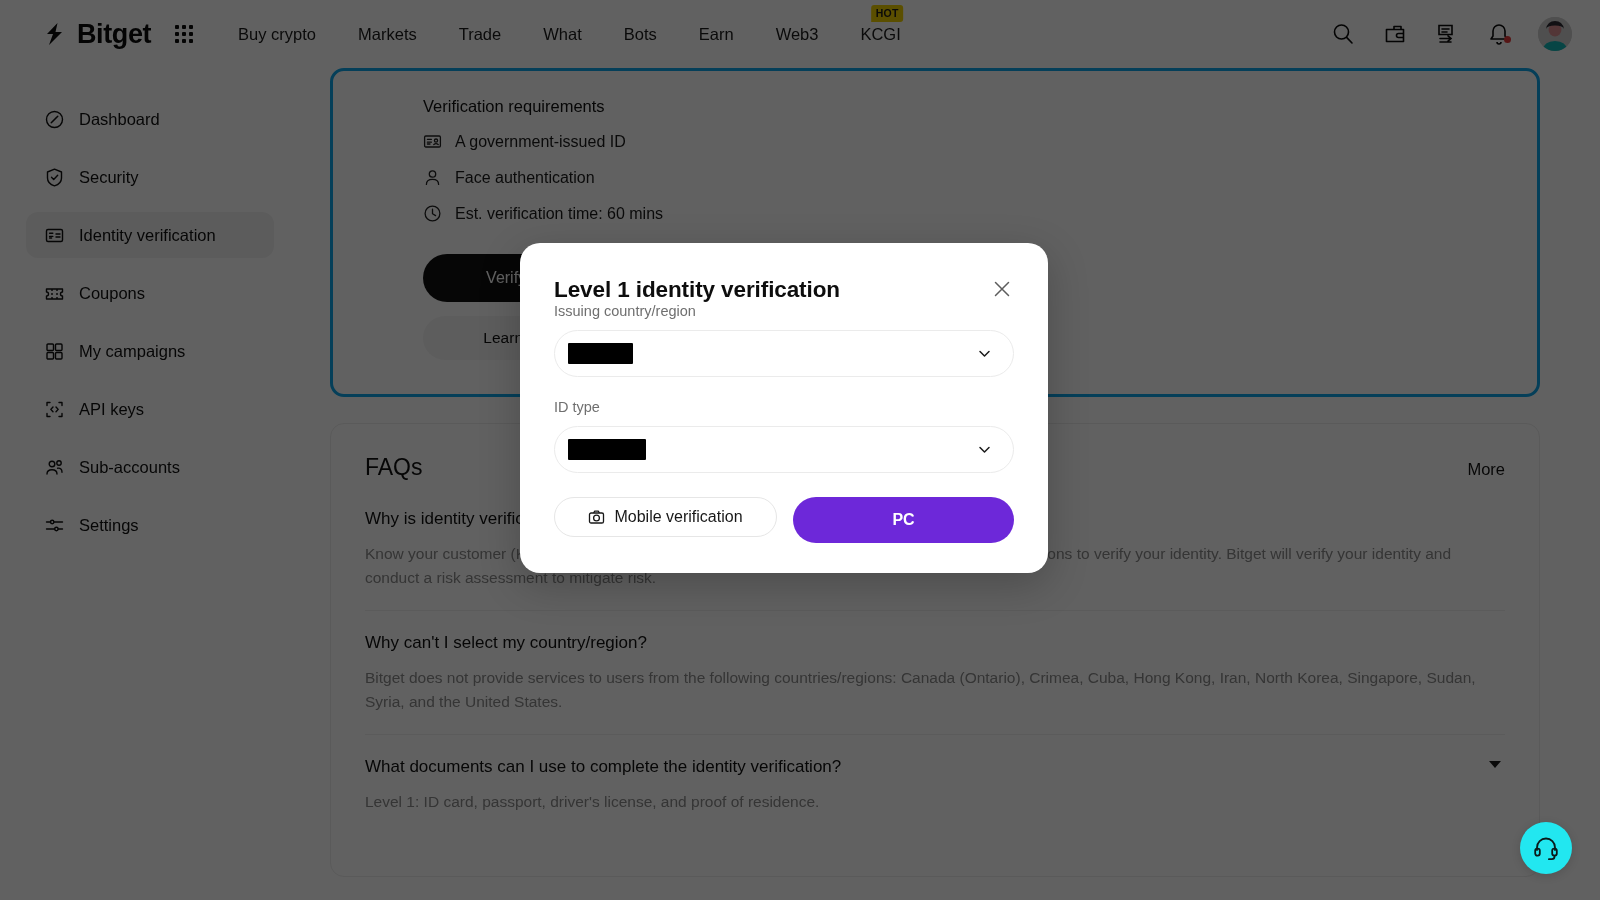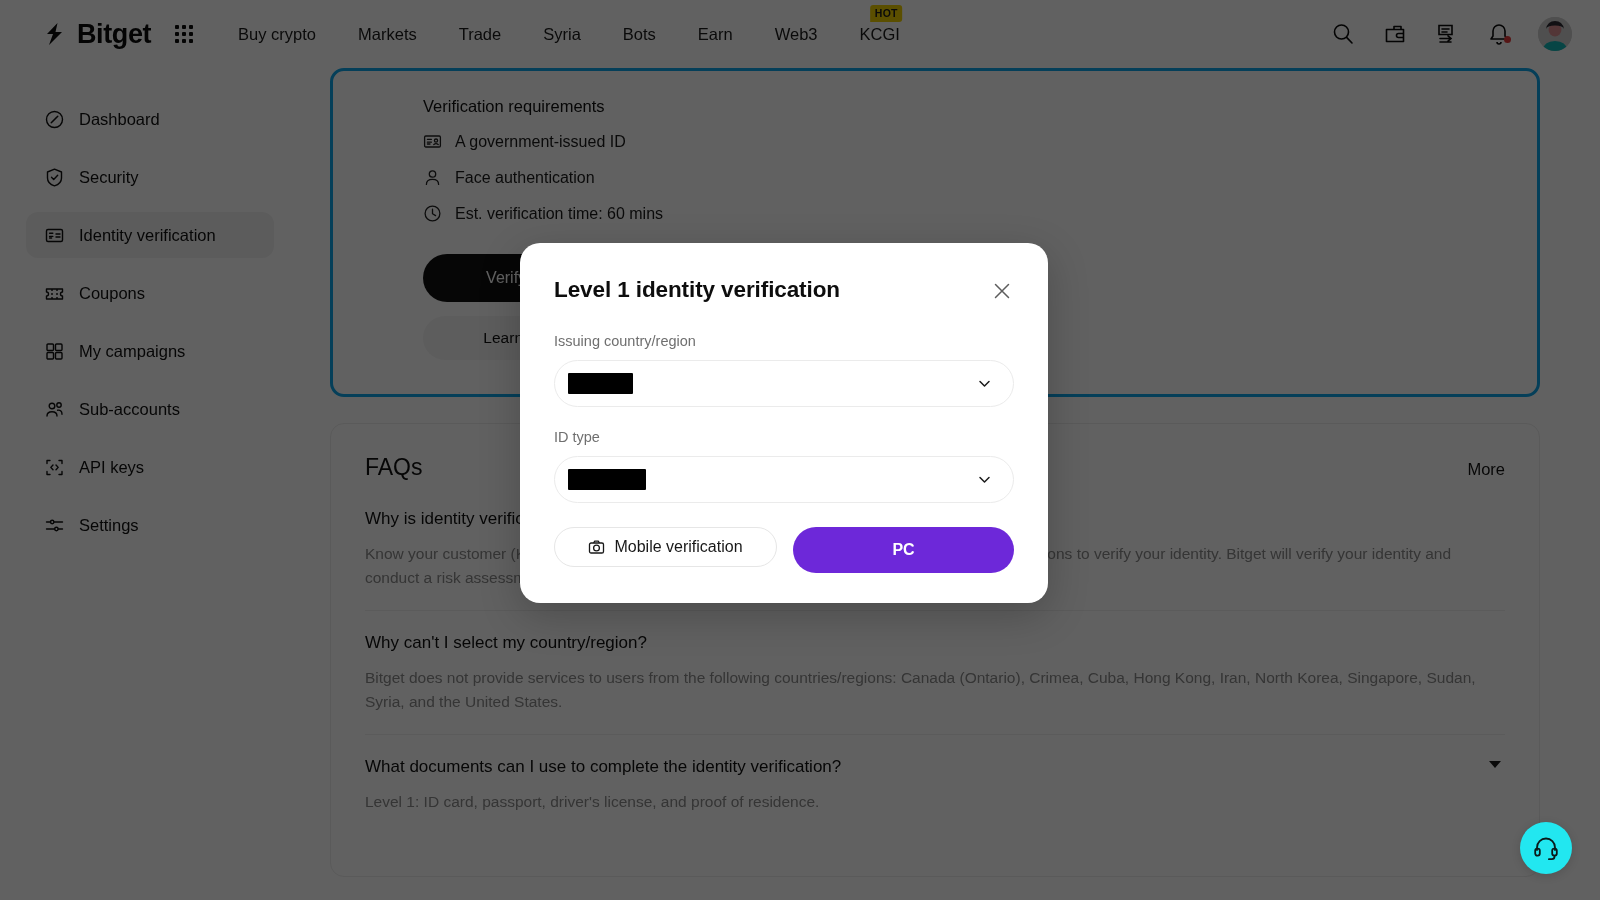--- a/index.html
+++ b/index.html
@@ -263,23 +263,22 @@
     top: 243px;
     width: 528px;
     background: #ffffff;
     border-radius: 20px;
     padding: 34px 34px 30px 34px;
     z-index: 30;
     box-shadow: 0 12px 40px rgba(0,0,0,0.22);
   }
   .modal-head {
     display: flex;
-    align-items: flex-end;
+    align-items: flex-start;
     justify-content: space-between;
-    margin-bottom: 30px;
     gap: 16px;
   }
   .modal-title { font-size: 22.5px; font-weight: 700; color: #0d0d0d; letter-spacing: -0.1px; }
   .modal-close { width: 24px; height: 24px; cursor: pointer; display: block; color: #5d5d5d; }
   .modal-close svg { display: block; width: 24px; height: 24px; }
 
   .field-label { font-size: 14.5px; color: #6f6f6f; margin-bottom: 11px; }
   .select {
     height: 47px;
     border: 1px solid #ebebeb;
@@ -368,21 +367,21 @@
         <div class="nav-link">
           <span>Buy crypto</span>
         </div>
         <div class="nav-link">
           <span>Markets</span>
         </div>
         <div class="nav-link">
           <span>Trade</span>
         </div>
         <div class="nav-link">
-          <span>Syria</span>
+          <span>What</span>
         </div>
         <div class="nav-link">
           <span>Bots</span>
         </div>
         <div class="nav-link">
           <span>Earn</span>
         </div>
         <div class="nav-link">
           <span>Web3</span>
         </div>
@@ -482,37 +481,37 @@
             <rect x="3" y="11.5" width="6.5" height="6.5" rx="1"></rect>
             <rect x="11.5" y="11.5" width="6.5" height="6.5" rx="1"></rect>
           </svg>
         </span>
         <span class="side-label">My campaigns</span>
       </div>
 
       <div class="side-item">
         <span class="side-ico">
           <svg viewBox="0 0 21 21" fill="none" stroke="currentColor" stroke-width="1.4" stroke-linejoin="round" stroke-linecap="round">
+            <path d="M15 3.5 h3 v3 M18 14.5 v3 h-3 M6 17.5 H3 v-3 M3 6.5 v-3 h3"></path>
+            <path d="M9 8 L6.8 10.4 L9 12.8 M12 8 l2.2 2.4 L12 12.8"></path>
+          </svg>
+        </span>
+        <span class="side-label">API keys</span>
+      </div>
+
+      <div class="side-item">
+        <span class="side-ico">
+          <svg viewBox="0 0 21 21" fill="none" stroke="currentColor" stroke-width="1.4" stroke-linejoin="round" stroke-linecap="round">
             <circle cx="8" cy="7" r="2.8"></circle>
             <path d="M3 17 q0 -4.3 5 -4.3 q5 0 5 4.3"></path>
             <circle cx="15" cy="6" r="2.2"></circle>
             <path d="M13.6 11.2 q4.4 -0.4 4.4 4.1"></path>
           </svg>
         </span>
         <span class="side-label">Sub-accounts</span>
-      </div>
-
-      <div class="side-item">
-        <span class="side-ico">
-          <svg viewBox="0 0 21 21" fill="none" stroke="currentColor" stroke-width="1.4" stroke-linejoin="round" stroke-linecap="round">
-            <path d="M15 3.5 h3 v3 M18 14.5 v3 h-3 M6 17.5 H3 v-3 M3 6.5 v-3 h3"></path>
-            <path d="M9 8 L6.8 10.4 L9 12.8 M12 8 l2.2 2.4 L12 12.8"></path>
-          </svg>
-        </span>
-        <span class="side-label">API keys</span>
       </div>
 
       <div class="side-item">
         <span class="side-ico">
           <svg viewBox="0 0 21 21" fill="none" stroke="currentColor" stroke-width="1.4" stroke-linecap="round">
             <path d="M2.5 7 h4 M10 7 h8.5"></path>
               <circle cx="8.2" cy="7" r="1.7"></circle>
             <path d="M2.5 14 h8 M14.2 14 h4.3"></path>
               <circle cx="12.4" cy="14" r="1.7"></circle>
           </svg>

